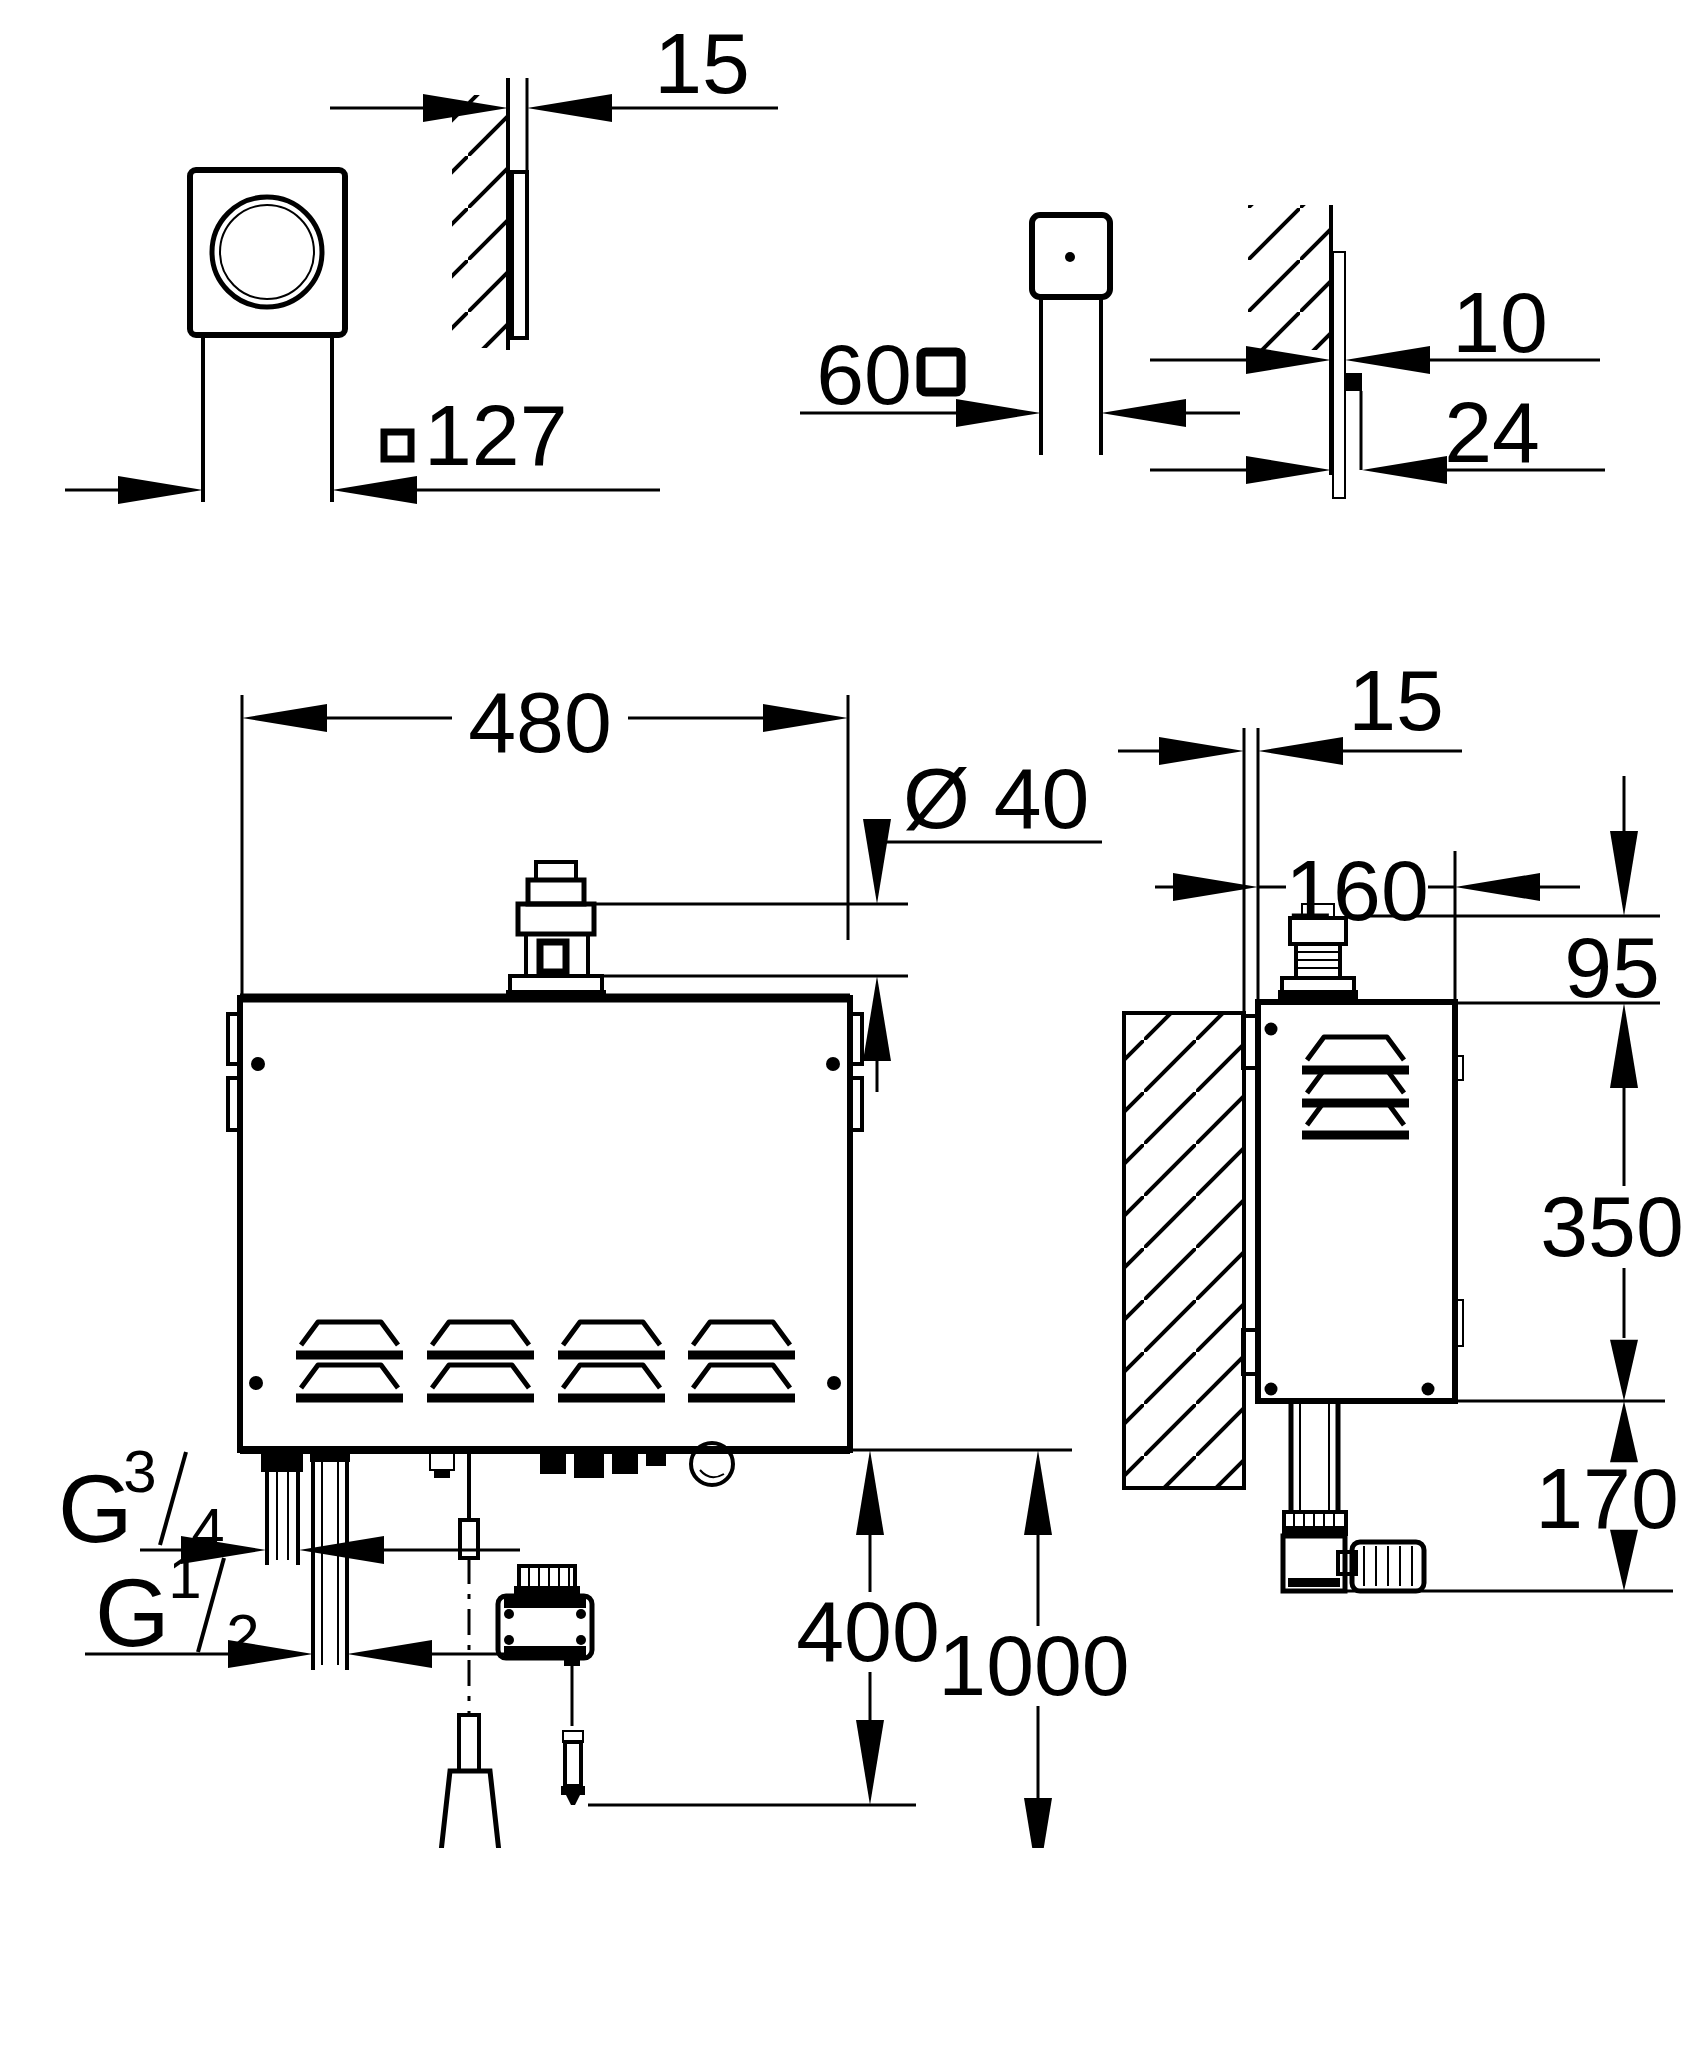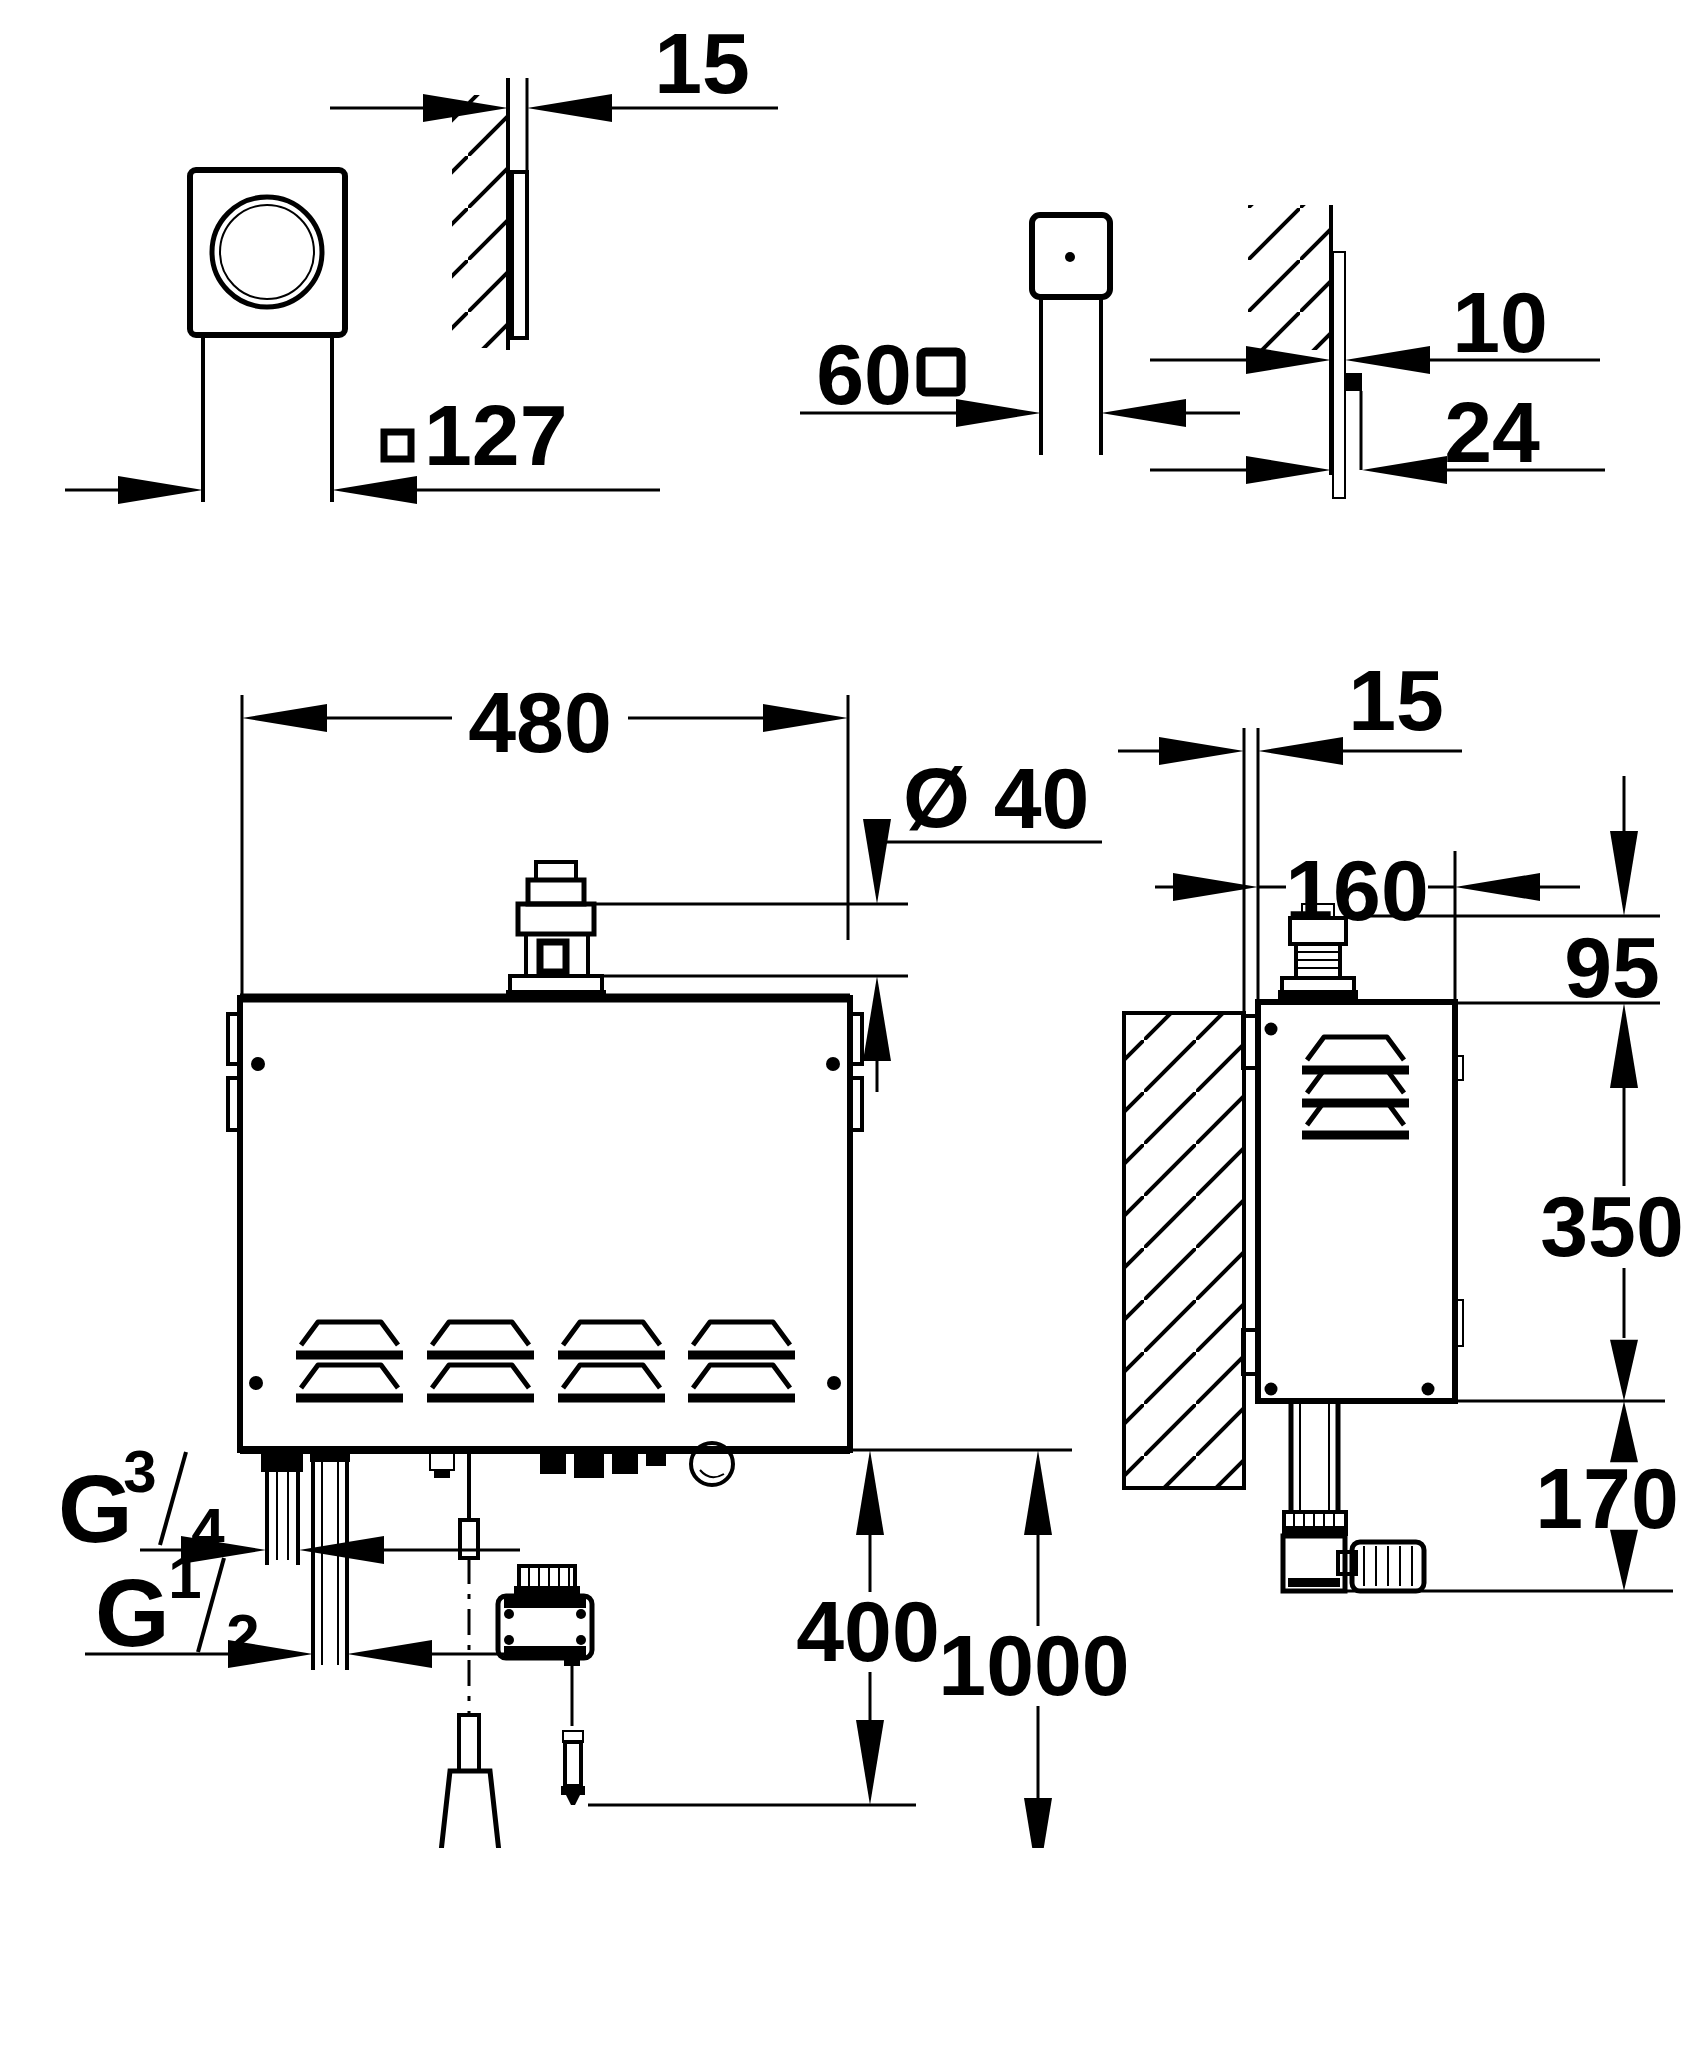--- a/index.html
+++ b/index.html
@@ -1,16 +1,16 @@
 <!DOCTYPE html>
 <html><head>
 <meta charset="utf-8">
 <style>
   html,body{margin:0;padding:0;background:#fff;}
-  .page{width:1708px;height:1848px;background:#fff;position:relative;font-weight:bold;}
+  .page{width:1708px;height:1848px;background:#fff;position:relative;}
   svg{display:block;}
   svg text{font-family:"Liberation Sans","DejaVu Sans",sans-serif;fill:#000;}
   .dim{font-size:86px;}
   .gbig{font-size:96px;}
   .frac{font-size:60px;}
   .ln{stroke:#000;fill:none;stroke-width:3;}
   .ln2{stroke:#000;fill:none;stroke-width:2;}
   .ln4{stroke:#000;fill:none;stroke-width:4;}
   .ln5{stroke:#000;fill:none;stroke-width:5;}
   .ln6{stroke:#000;fill:none;stroke-width:6;}

